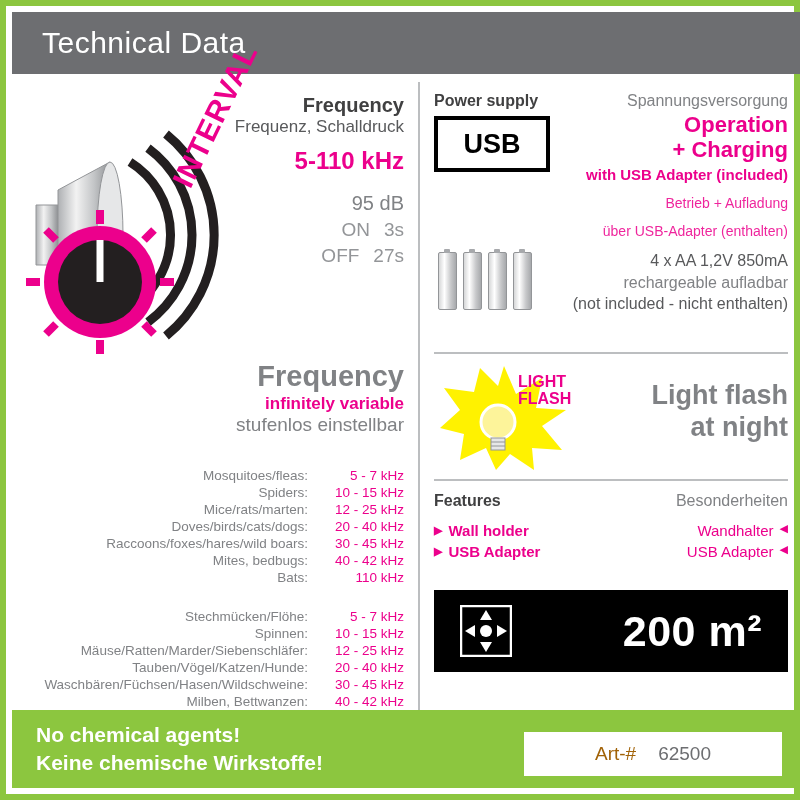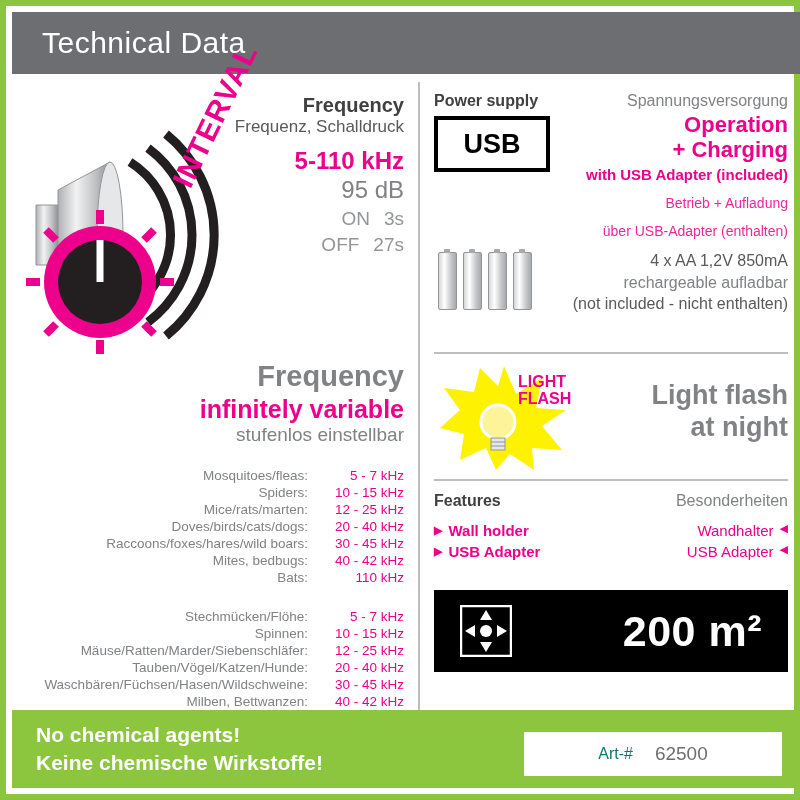--- a/index.html
+++ b/index.html
@@ -81,23 +81,23 @@
     font-size: 17px;
     color: #58595b;
   }
   .freq-head .t3 {
     font-size: 24px;
     font-weight: bold;
     color: #ec008c;
     margin-top: 10px;
   }
   .freq-head .t4 {
-    font-size: 24px;
+    font-size: 20px;
     color: #808285;
-    margin-top: 2px;
+    margin-top: 18px;
   }
   .freq-head .t5 {
     font-size: 19px;
     color: #939598;
     margin-top: 4px;
   }
   .freq-head .t5 .lbl { margin-right: 14px; }
 
   .freq-big {
     position: absolute;
@@ -105,21 +105,21 @@
     top: 285px;
     text-align: right;
     line-height: 1.2;
   }
   .freq-big .b1 {
     font-size: 29px;
     font-weight: bold;
     color: #808285;
   }
   .freq-big .b2 {
-    font-size: 25px;
+    font-size: 17px;
     font-weight: bold;
     color: #ec008c;
   }
   .freq-big .b3 {
     font-size: 19px;
     color: #808285;
   }
 
   .animal-table {
     position: absolute;
@@ -393,22 +393,22 @@
     width: 258px;
     height: 44px;
     background: #ffffff;
     border: 2px solid #8cc63f;
     display: flex;
     align-items: center;
     justify-content: center;
     gap: 22px;
   }
   .art-label {
-    font-size: 16px;
-    color: #0f766e;
+    font-size: 19px;
+    color: #a16207;
   }
   .art-value {
     font-size: 19px;
     color: #6d6e71;
   }
 </style>
 </head>
 <body>
 
 <div class="page">

